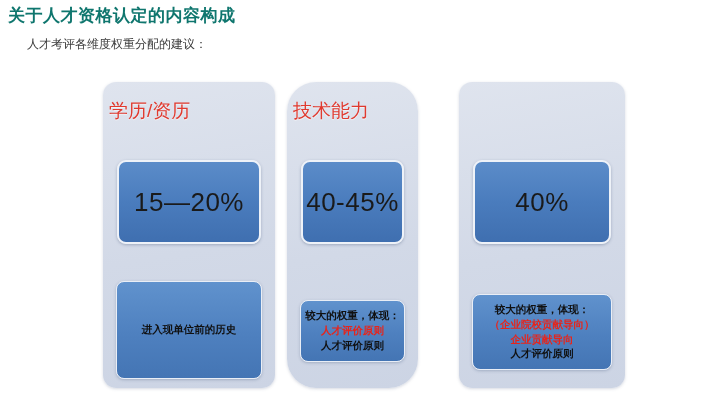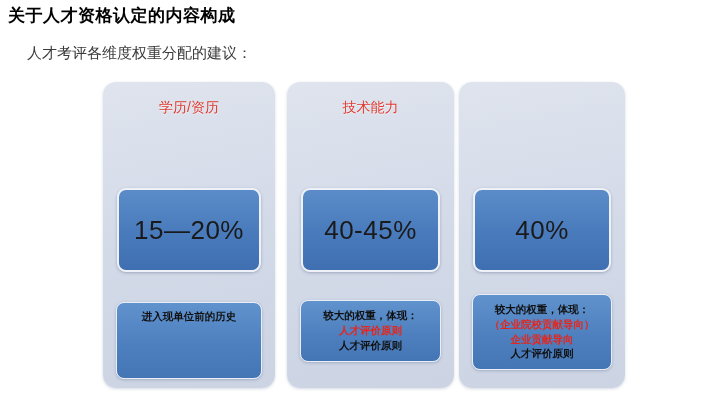--- a/index.html
+++ b/index.html
@@ -15,32 +15,31 @@
     position: relative;
   }
 
   
   .slide-title {
     position: absolute;
     left: 8px;
     top: 4px;
     font-size: 17px;
     font-weight: bold;
-    color: #000000;
+    color: #0f766e;
     letter-spacing: 0.5px;
     white-space: nowrap;
   }
   .slide-subtitle {
     position: absolute;
     left: 27px;
     top: 36px;
-    font-size: 15px;
+    font-size: 12px;
     color: #3a3a3a;
     white-space: nowrap;
-    margin-top: 8px;
   }
 
   
   .cards-row {
     position: absolute;
     left: 0;
     top: 82px;
     width: 720px;
     height: 307px;
   }
@@ -48,41 +47,40 @@
   .card {
     position: absolute;
     top: 0;
     height: 306px;
     background: linear-gradient(170deg, #dfe4ee 0%, #d2d9e7 55%, #ccd4e4 100%);
     border-radius: 13px;
     box-shadow: 0 1px 3px rgba(90,105,135,0.25);
     box-sizing: border-box;
   }
   .card-1 { left: 103px; width: 172px; }
-  .card-2 { left: 287px; width: 167px; }
+  .card-2 { left: 287px; width: 131px; border-radius: 29px; }
   .card-3 { left: 459px; width: 166px; }
 
   .card-header {
     position: absolute;
     left: 6px;
     right: 6px;
     top: 16px;
-    text-align: center;
-    font-size: 14px;
+    font-size: 19px;
     line-height: 1.32;
     color: #e03a2f;
     font-weight: normal;
     text-shadow: 0 1px 1px rgba(255,255,255,0.65);
   }
 
   .value-box {
     position: absolute;
     left: 14px;
     right: 14px;
-    top: 106px;
+    top: 78px;
     height: 84px;
     background: linear-gradient(180deg, #5b8cc9 0%, #4a7cbd 50%, #3f6fb0 100%);
     border: 2px solid #eef2f8;
     border-radius: 9px;
     box-shadow: 0 1px 3px rgba(60,80,115,0.35);
     display: flex;
     align-items: center;
     justify-content: center;
     box-sizing: border-box;
   }
@@ -109,21 +107,21 @@
   .note-line {
     font-size: 10.5px;
     line-height: 1.42;
     white-space: nowrap;
     font-weight: bold;
   }
   .note-line.dark  { color: #101010; }
   .note-line.red   { color: #e8241a; }
 
   
-  .card-1 .note-box { height: 77px; display: flex; flex-direction: row; justify-content: center; }
+  .card-1 .note-box { height: 98px; display: flex; flex-direction: column; justify-content: center; }
   .card-2 .note-box { height: 62px; bottom: 26px; display: flex; flex-direction: column; justify-content: center; }
   .card-3 .note-box { height: 76px; bottom: 18px; display: flex; flex-direction: column; justify-content: center; }
 </style>
 </head>
 <body>
 
 <div class="slide-title">关于人才资格认定的内容构成</div>
 
 <div class="slide-subtitle">人才考评各维度权重分配的建议：</div>
 

